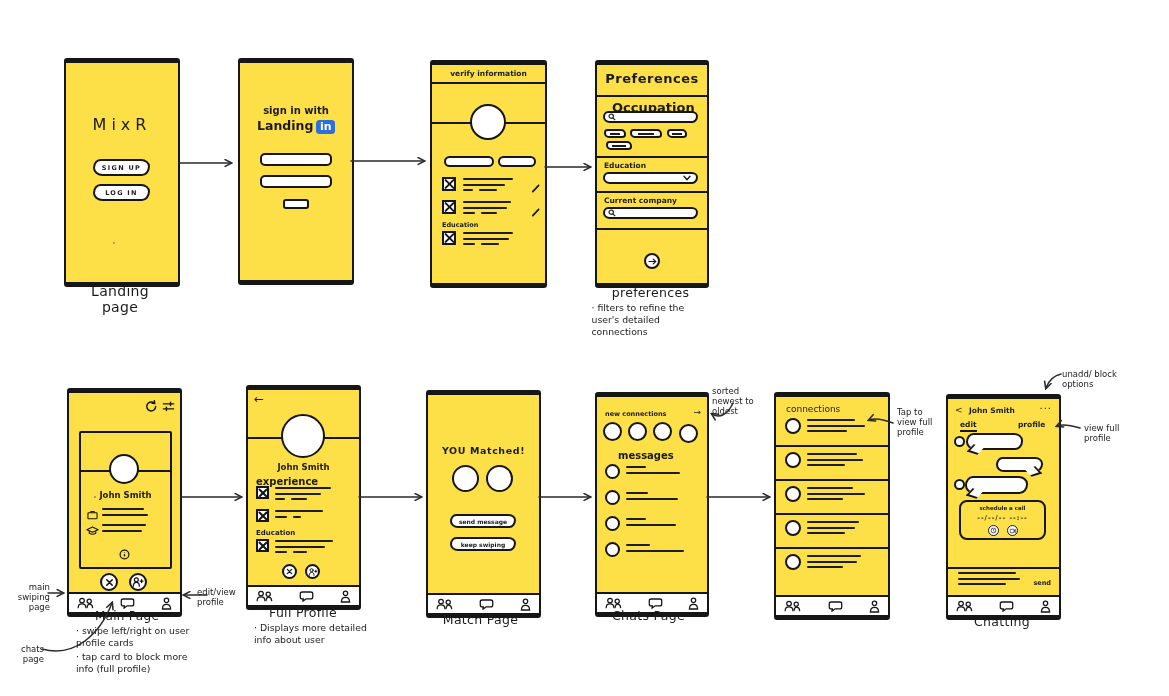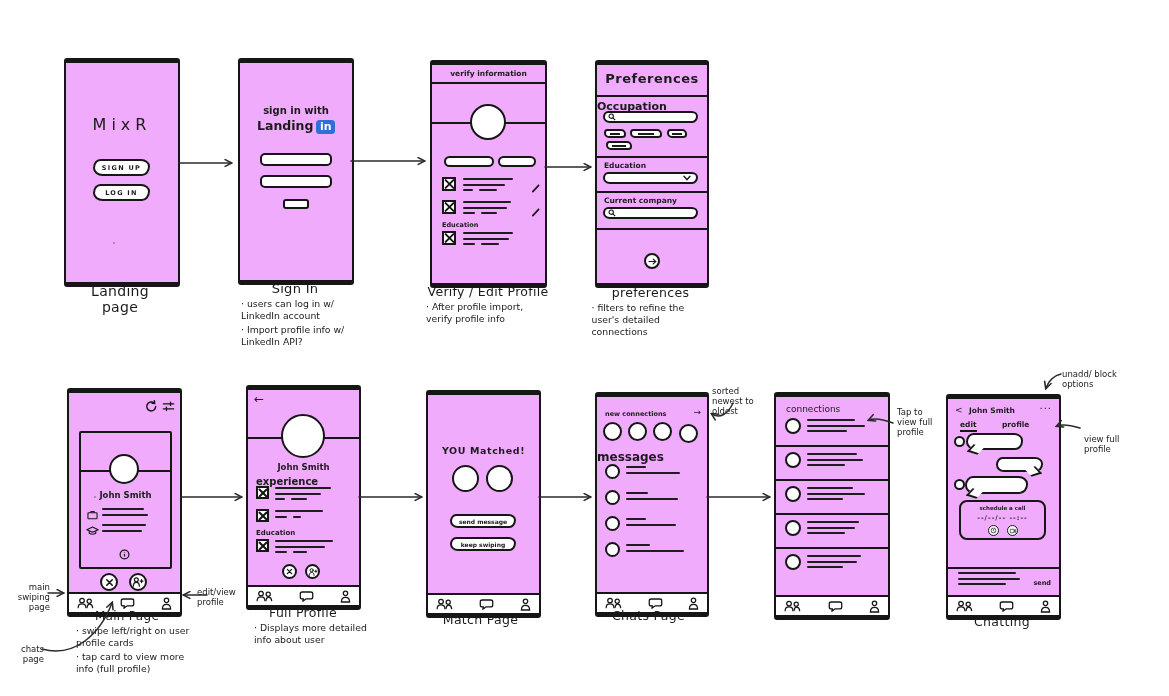--- a/index.html
+++ b/index.html
@@ -1,18 +1,18 @@
 <!DOCTYPE html>
 <html><head>
 <meta charset="utf-8">
 <style>
   html,body{margin:0;padding:0;background:#fff;}
   .canvas{position:relative;width:1169px;height:696px;background:#ffffff;overflow:hidden;
           font-family:"DejaVu Sans","Liberation Sans",sans-serif;color:#1b1b1b;}
-  .phone{position:absolute;background:#f0abfc;border:2.5px solid #161616;border-top-width:5px;
+  .phone{position:absolute;background:#fde047;border:2.5px solid #161616;border-top-width:5px;
          border-bottom-width:5px;border-radius:3px;}
   .abs{position:absolute;}
   .ctr{left:0;right:0;text-align:center;}
   .hline{position:absolute;left:0;right:0;height:2px;background:#161616;}
   .circ{position:absolute;border:2px solid #161616;border-radius:50%;background:#fff;box-sizing:border-box;}
   .pill{position:absolute;border:2px solid #161616;background:#fff;box-sizing:border-box;
         border-radius:9px 11px 10px 12px/11px 9px 12px 10px;
         display:flex;align-items:center;justify-content:center;}
   .chip{position:absolute;border:2px solid #161616;background:#fff;box-sizing:border-box;
         border-radius:4px 6px 5px 6px/5px 6px 4px 6px;display:flex;align-items:center;justify-content:center;}
@@ -68,27 +68,20 @@
 
   <div class="phone" style="left:238px;top:58px;width:112px;height:217px">
     <div class="abs ctr" style="top:42px;font-size:10px;font-weight:600">sign in with</div>
     <div class="abs ctr" style="top:55px;font-size:12.5px;font-weight:700">
       <span>Landing</span><span class="badge" style="background:#2e6fd9">in</span>
     </div>
     <div class="field" style="left:20px;top:90px;width:72px;height:13px"></div>
     <div class="field" style="left:20px;top:112px;width:72px;height:13px"></div>
     <div class="field" style="left:43px;top:136px;width:26px;height:10px;border-radius:3px"></div>
   </div>
-  <div class="cap" style="left:236px;top:281px;width:118px">
-    <div class="cap-t">Sign In</div>
-    <div class="notes" style="width:108px;margin:1px auto 0">
-      <div class="note">users can log in w/ LinkedIn account</div>
-      <div class="note">Import profile info w/ LinkedIn API?</div>
-    </div>
-  </div>
 
   <div class="phone" style="left:430px;top:60px;width:113px;height:218px">
     <div class="abs ctr" style="top:0;height:17px;line-height:17px;border-bottom:2px solid #161616;font-size:7.5px;font-weight:600">verify information</div>
     <div class="hline" style="top:57px"></div>
     <div class="circ" style="left:38px;top:39px;width:36px;height:36px"></div>
     <div class="field" style="left:12px;top:91px;width:50px;height:11px;border-radius:6px"></div>
     <div class="field" style="left:66px;top:91px;width:38px;height:11px;border-radius:6px"></div>
 
     <div class="xbox s14" style="left:10px;top:112px;width:14px;height:14px"></div>
     <div class="lines" style="left:31px;top:113px;width:52px">
@@ -120,31 +113,25 @@
     <div class="xbox s14" style="left:10px;top:166px;width:14px;height:14px"></div>
     <div class="lines" style="left:31px;top:167px;width:52px">
       <div class="ln" style="width:50px"></div>
         <div class="ln" style="width:46px"></div>
       <div class="dashrow">
           <div class="ln" style="width:12px"></div>
           <div class="ln" style="width:18px"></div>
         </div>
     </div>
   </div>
-  <div class="cap" style="left:418px;top:284px;width:140px">
-    <div class="cap-t" style="font-size:12.5px">Verify / Edit Profile</div>
-    <div class="notes" style="width:124px;margin:1px auto 0">
-      <div class="note">After profile import, verify profile info</div>
-    </div>
-  </div>
 
   <div class="phone" style="left:595px;top:60px;width:110px;height:218px">
     <div class="abs ctr" style="top:6px;font-size:13px;font-weight:700;letter-spacing:.5px">Preferences</div>
     <div class="hline" style="top:30px"></div>
-    <div class="lbl" style="left:0;top:35px;font-size:11px">Occupation</div>
+    <div class="lbl" style="left:15px;top:35px;font-size:13px">Occupation</div>
     <div class="pill" style="left:6px;top:46px;width:95px;height:12px;justify-content:flex-start;padding-left:3px">
       <span style="display:flex">
           <svg viewBox="0 0 10 10" width="8" height="8" fill="none" stroke="#161616" stroke-width="1.4">
             <circle cx="4" cy="4" r="2.7"></circle>
             <path d="M6.2 6.2L9 9"></path>
           </svg>
         </span>
     </div>
     <div class="chip" style="left:7px;top:64px;width:22px;height:9px">
         <i></i>
@@ -262,21 +249,21 @@
             <circle cx="7" cy="4" r="2.8"></circle>
             <path d="M1.8 15c0-4 2.4-6 5.2-6s5.2 2 5.2 6z"></path>
           </svg>
         </span>
     </div>
   </div>
   <div class="cap" style="left:62px;top:609px;width:130px">
     <div class="cap-t" style="font-size:12px">Main Page</div>
     <div class="notes" style="width:122px;margin:1px auto 0 14px">
       <div class="note">swipe left/right on user profile cards</div>
-      <div class="note">tap card to view more info (full profile)</div>
+      <div class="note">tap card to block more info (full profile)</div>
     </div>
   </div>
   <div class="ann" style="left:4px;top:582px;width:46px;text-align:right">main swiping page</div>
   <div class="ann" style="left:8px;top:644px;width:36px;text-align:right">chats page</div>
   <div class="ann" style="left:197px;top:587px;width:54px">edit/view profile</div>
 
   <div class="phone" style="left:246px;top:385px;width:111px;height:215px">
     <div class="abs" style="left:6px;top:2px;font-size:12px">←</div>
     <div class="hline" style="top:47px"></div>
     <div class="circ" style="left:33px;top:24px;width:44px;height:44px"></div>
@@ -386,21 +373,21 @@
     <div class="cap-t" style="font-size:12.5px">Match Page</div>
   </div>
 
   <div class="phone" style="left:595px;top:392px;width:110px;height:215px">
     <div class="lbl" style="left:8px;top:13px;font-size:6.5px">new connections</div>
     <div class="abs" style="right:6px;top:10px;font-size:9px">→</div>
     <div class="circ" style="left:6px;top:25px;width:19px;height:19px"></div>
     <div class="circ" style="left:31px;top:25px;width:19px;height:19px"></div>
     <div class="circ" style="left:56px;top:25px;width:19px;height:19px"></div>
     <div class="circ" style="left:82px;top:27px;width:19px;height:19px"></div>
-    <div class="lbl" style="left:0;top:53px;font-size:12px">messages</div>
+    <div class="lbl" style="left:21px;top:53px;font-size:10px">messages</div>
     <div>
       <div class="circ" style="left:8px;top:67px;width:15px;height:15px"></div>
       <div class="lines" style="left:29px;top:69px;width:58px">
           <div class="ln" style="width:20px"></div>
           <div class="ln" style="width:54px"></div>
         </div>
     </div>
     <div>
       <div class="circ" style="left:8px;top:93px;width:15px;height:15px"></div>
       <div class="lines" style="left:29px;top:95px;width:58px">
@@ -517,21 +504,21 @@
         </span>
     </div>
   </div>
   <div class="ann" style="left:897px;top:407px;width:44px">Tap to view full profile</div>
 
   <div class="phone" style="left:946px;top:394px;width:111px;height:216px">
     <div class="abs" style="left:7px;top:6px;font-size:9px">&lt;</div>
     <div class="abs" style="left:21px;top:7px;font-size:7.5px;font-weight:600">John Smith</div>
     <div class="abs" style="right:7px;top:1px;font-size:10px;letter-spacing:1px">...</div>
     <div class="abs" style="left:12px;top:21px;font-size:7.5px;font-weight:700;border-bottom:2px solid #161616;padding-bottom:1px">edit</div>
-    <div class="abs" style="left:54px;top:21px;font-size:7.5px;font-weight:600">profile</div>
+    <div class="abs" style="left:70px;top:21px;font-size:7.5px;font-weight:600">profile</div>
     <div class="circ" style="left:6px;top:37px;width:11px;height:11px"></div>
     <div class="bubble l" style="left:18px;top:34px;width:57px;height:17px"></div>
     <div class="bubble r" style="left:48px;top:58px;width:47px;height:15px"></div>
     <div class="circ" style="left:6px;top:80px;width:11px;height:11px"></div>
     <div class="bubble l" style="left:17px;top:77px;width:63px;height:18px"></div>
     <div class="abs" style="left:11px;top:101px;width:87px;height:40px;border:2px solid #161616;border-radius:8px;box-sizing:border-box">
       <div class="abs ctr" style="top:3px;font-size:5.5px;font-weight:700">schedule a call</div>
       <div class="abs ctr" style="top:12px;font-size:6.5px;letter-spacing:1px;font-weight:600">--/--/--  --:--</div>
       <div class="cbtn" style="left:27px;top:23px;width:11px;height:11px;border-width:1.5px">
         <span style="display:flex;transform:scale(.7)">
@@ -576,21 +563,21 @@
             <circle cx="7" cy="4" r="2.8"></circle>
             <path d="M1.8 15c0-4 2.4-6 5.2-6s5.2 2 5.2 6z"></path>
           </svg>
         </span>
     </div>
   </div>
   <div class="cap" style="left:948px;top:614px;width:108px">
     <div class="cap-t" style="font-size:12.5px">Chatting</div>
   </div>
   <div class="ann" style="left:1062px;top:369px;width:68px">unadd/ block options</div>
-  <div class="ann" style="left:1084px;top:434px;width:50px">view full profile</div>
+  <div class="ann" style="left:1084px;top:423px;width:50px">view full profile</div>
 
   <div class="dot" style="left:113px;top:242px"></div>
   <div class="dot" style="left:94px;top:496px"></div>
 
   <svg class="overlay" width="1169" height="696" viewBox="0 0 1169 696">
     <defs>
       <marker id="ah" viewBox="0 0 8 8" refX="6.2" refY="4" markerWidth="9" markerHeight="9" orient="auto" markerUnits="userSpaceOnUse">
         <path d="M1 1L7 4L1 7" fill="none" stroke="#2a2a2a" stroke-width="1.4" stroke-linecap="round"></path>
       </marker>
     </defs>

